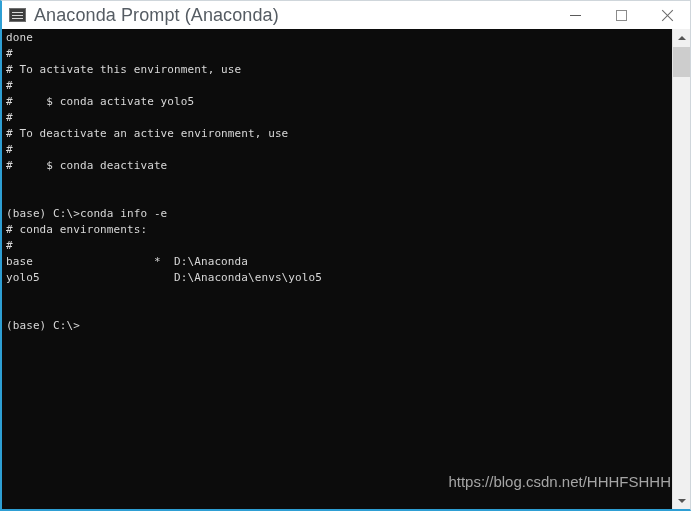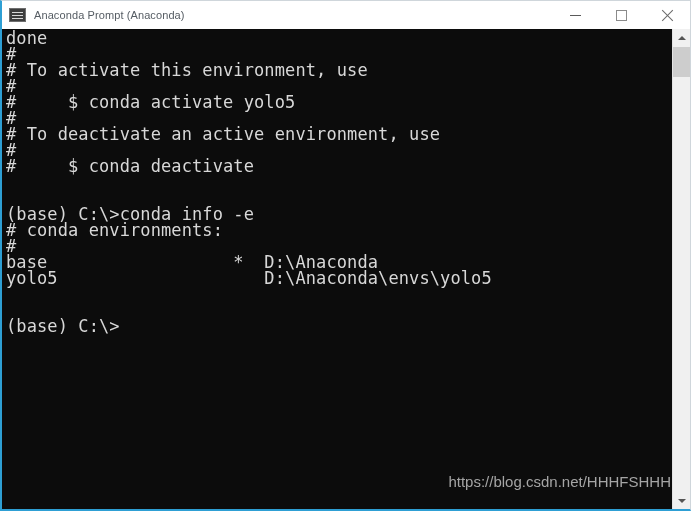--- a/index.html
+++ b/index.html
@@ -57,21 +57,21 @@
   }
   .title-icon .mon:before {
     content: "";
     position: absolute;
     left: 2px; top: 3px;
     width: 11px; height: 1px;
     background: #d8d8d8;
     box-shadow: 0 3px 0 0 #d8d8d8, 0 6px 0 0 #d8d8d8;
   }
   .title-text {
-    font-size: 11px;
+    font-size: 18px;
     color: #555c63;
     letter-spacing: 0.1px;
     white-space: nowrap;
     flex: 1 1 auto;
   }
   .winbtns {
     display: flex;
     align-items: center;
     height: 28px;
     flex: 0 0 auto;
@@ -125,21 +125,21 @@
     bottom: 0;
     background: #0c0c0c;
     overflow: hidden;
   }
   .console-text {
     position: absolute;
     left: 4px;
     top: 1px;
     margin: 0;
     font-family: "DejaVu Sans Mono", "Liberation Mono", monospace;
-    font-size: 17px;
+    font-size: 11px;
     line-height: 16px;
     color: #d8d8d8;
     white-space: pre;
     letter-spacing: 0.1px;
   }
 
   
   .watermark {
     position: absolute;
     right: 19px;

